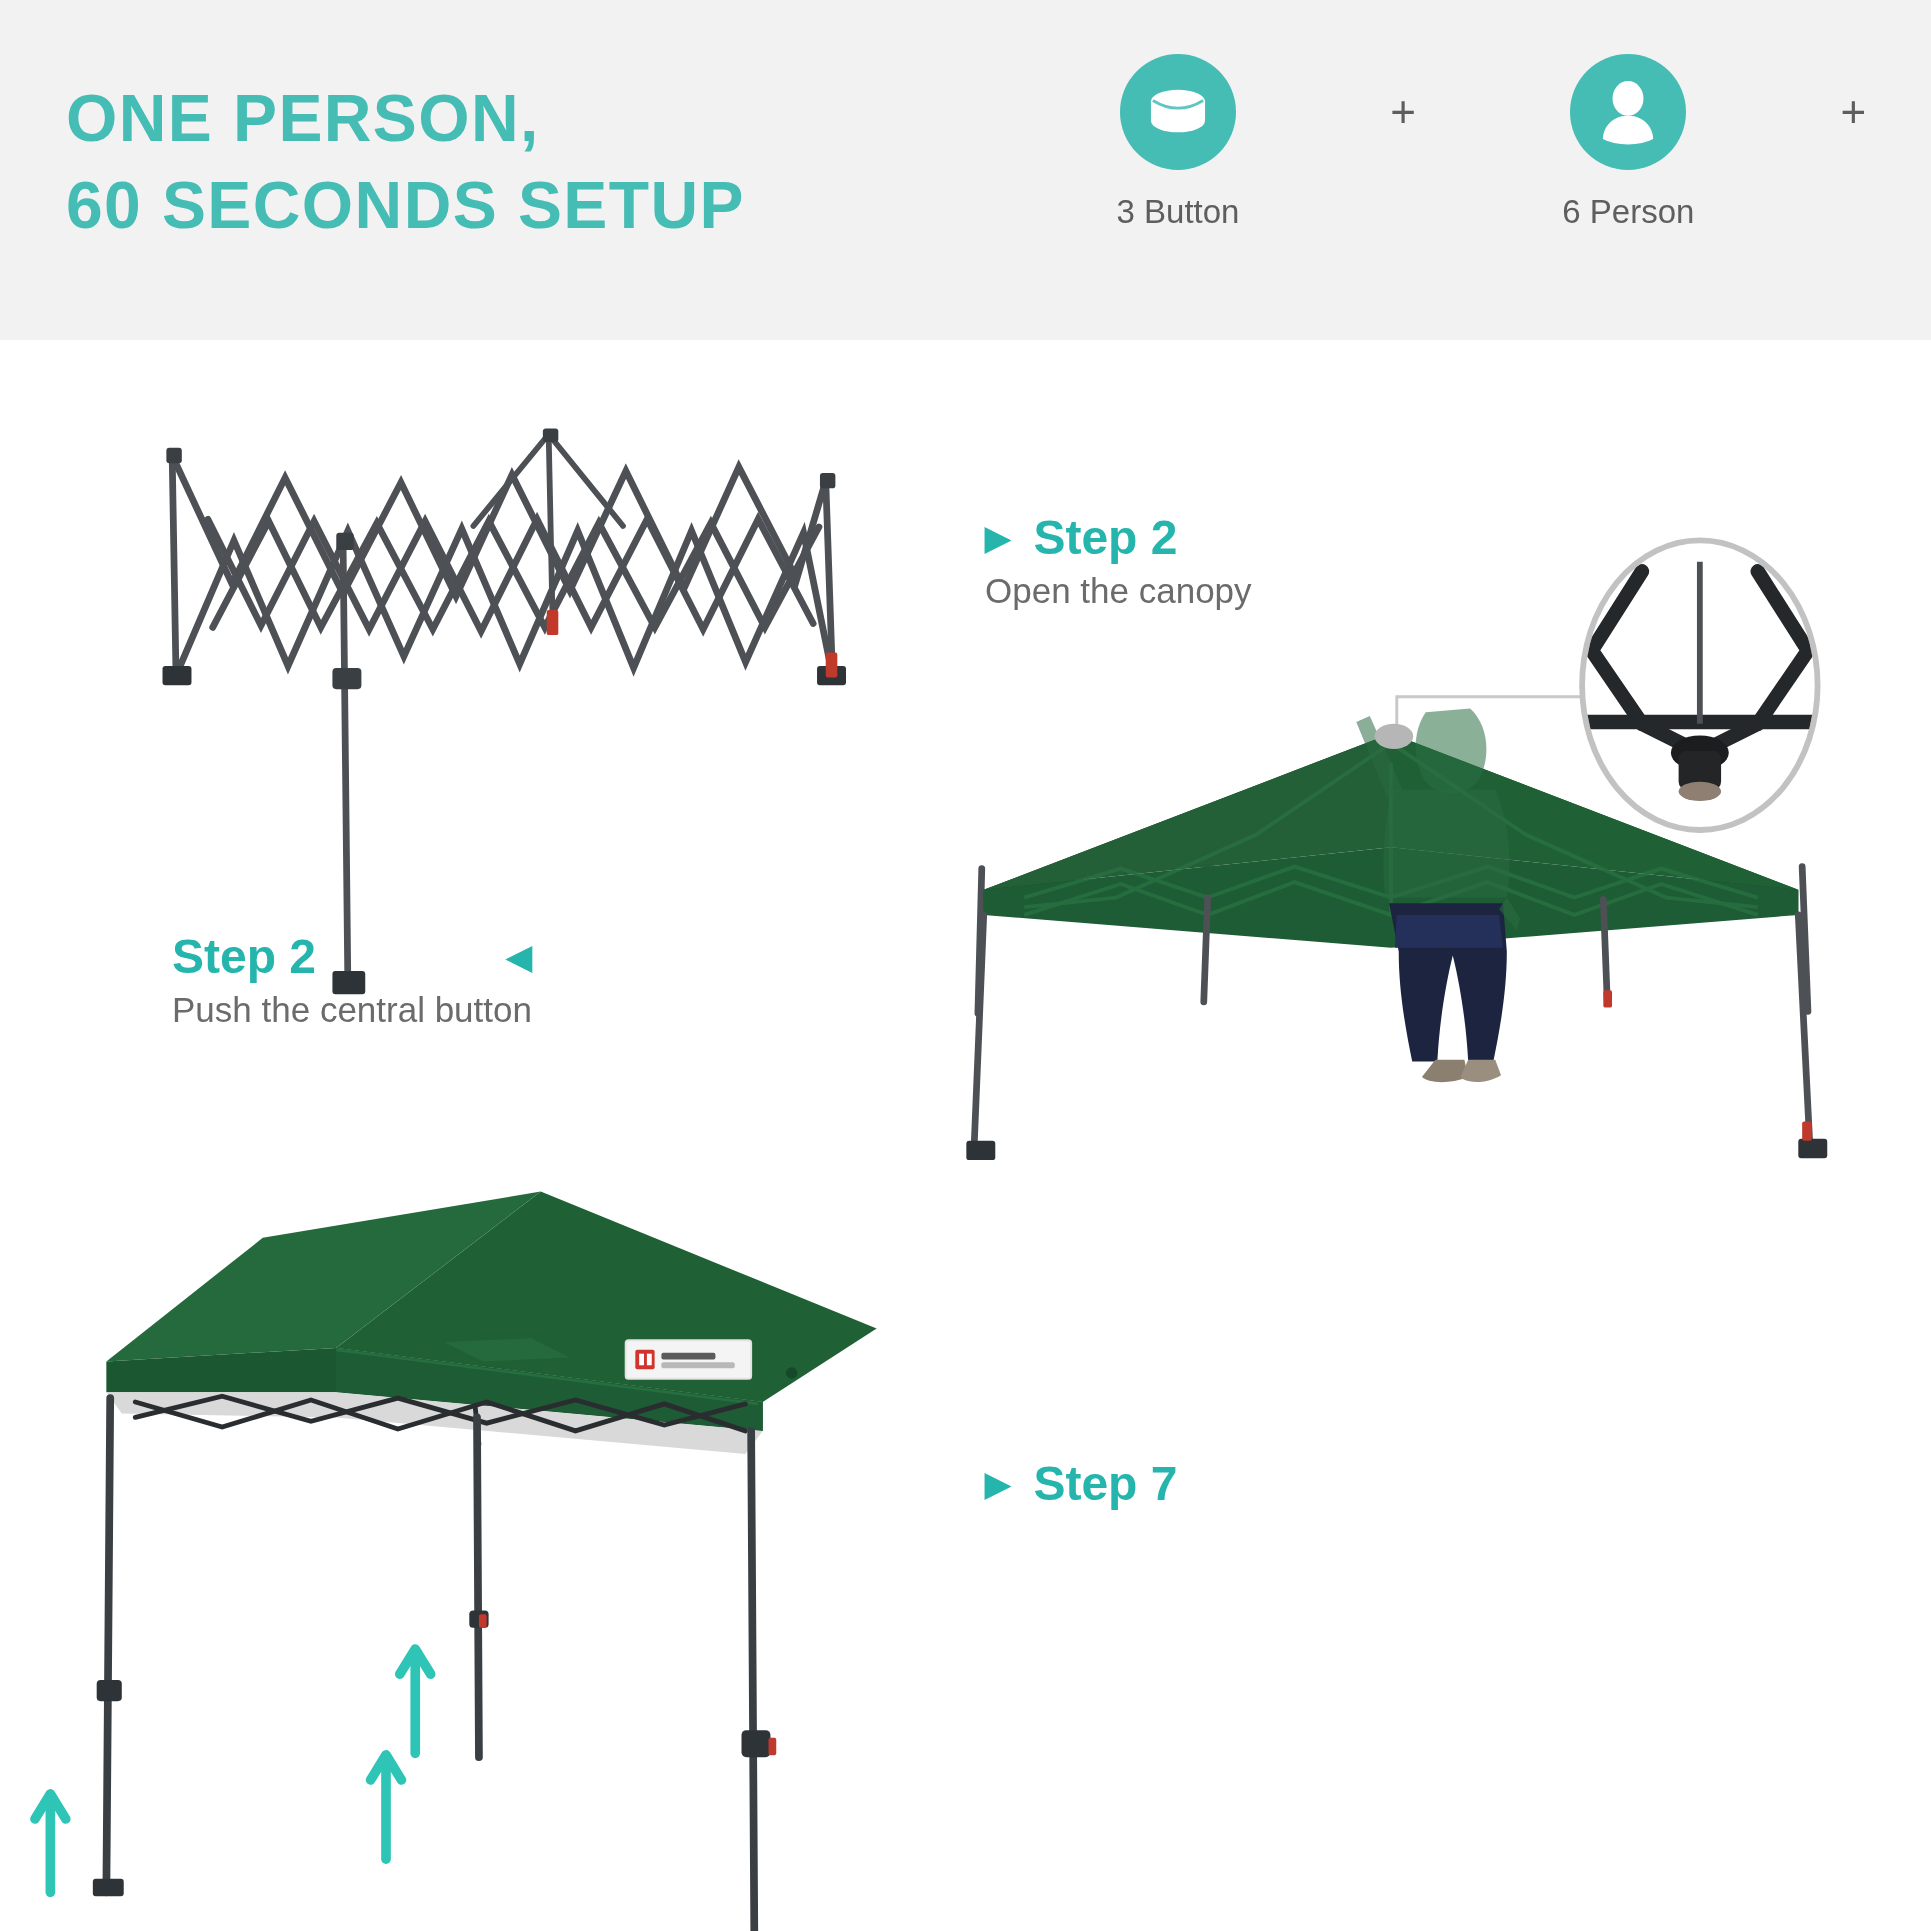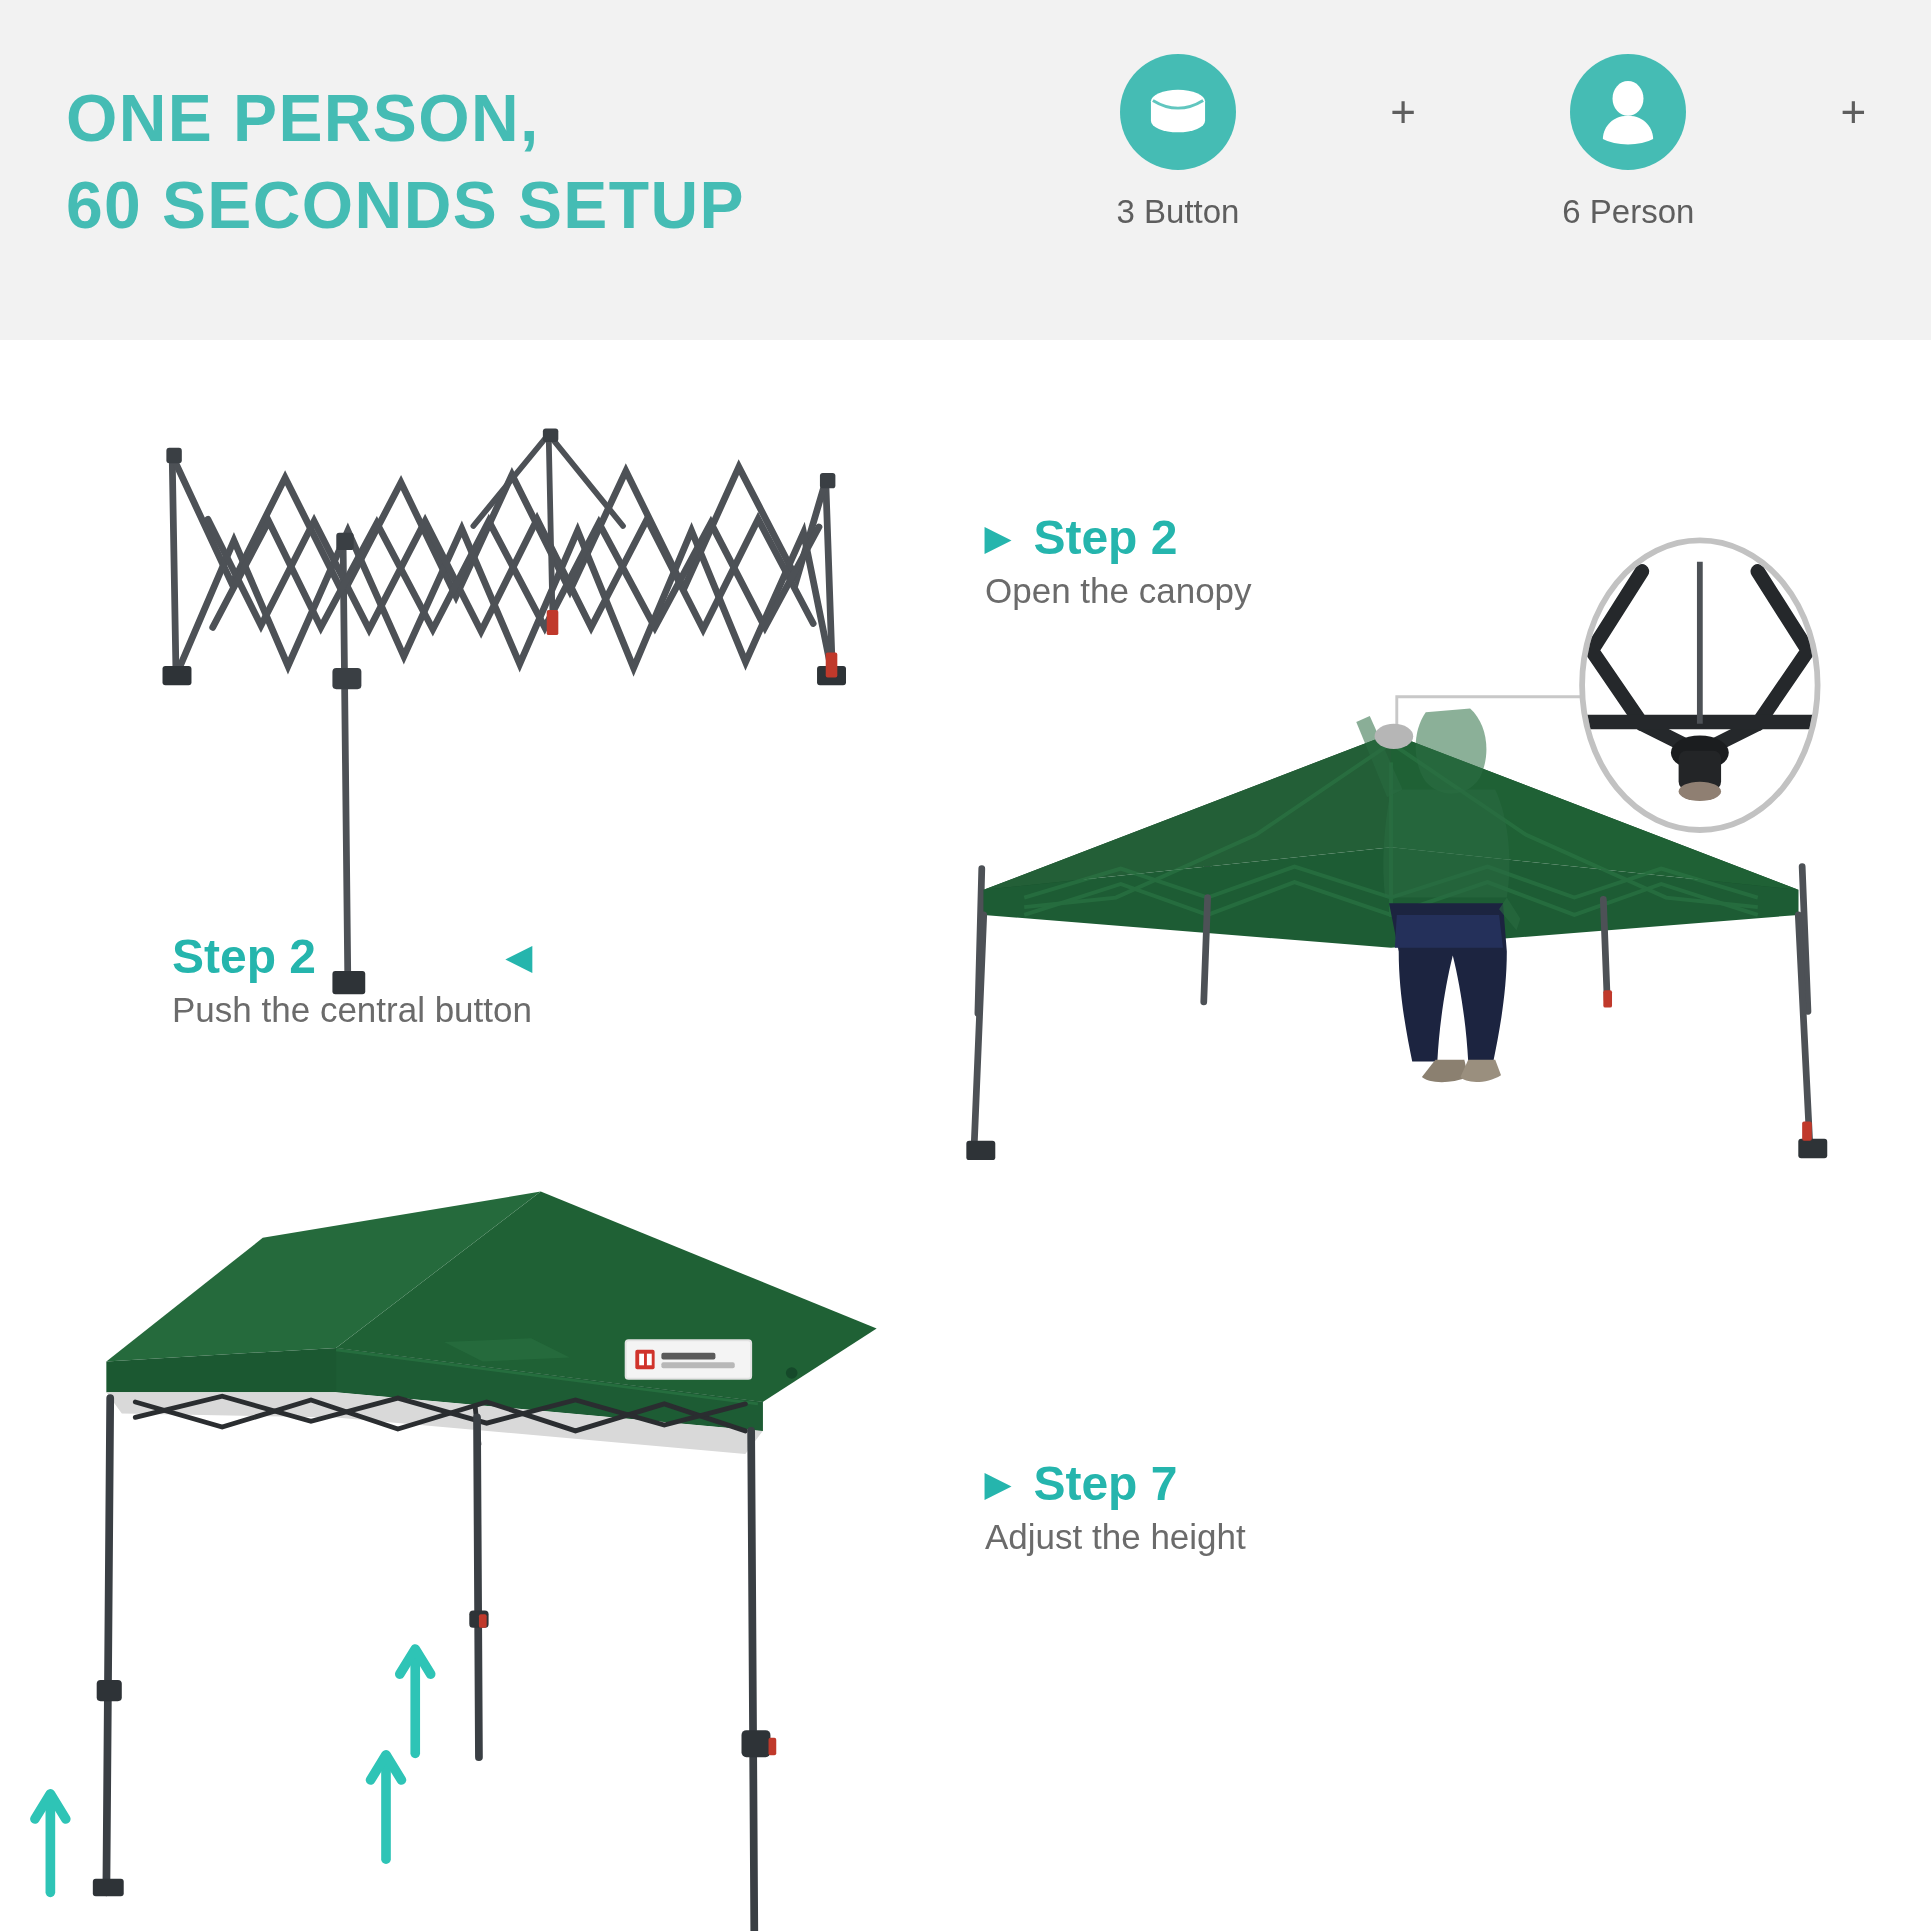--- a/index.html
+++ b/index.html
@@ -393,17 +393,16 @@
         <polyline points="44,144 60,118 76,144" stroke-linejoin="round"></polyline>
       </g>
     </svg>
   </div>
 
   <div class="step-block" id="step3">
     <div class="step-head">
       <span class="tri tri-left">▶</span>
       <span>Step 7</span>
     </div>
-    <div class="step-desc">Adjust the height</div>
   </div>
 
 </div>
 
 
 </body></html>

